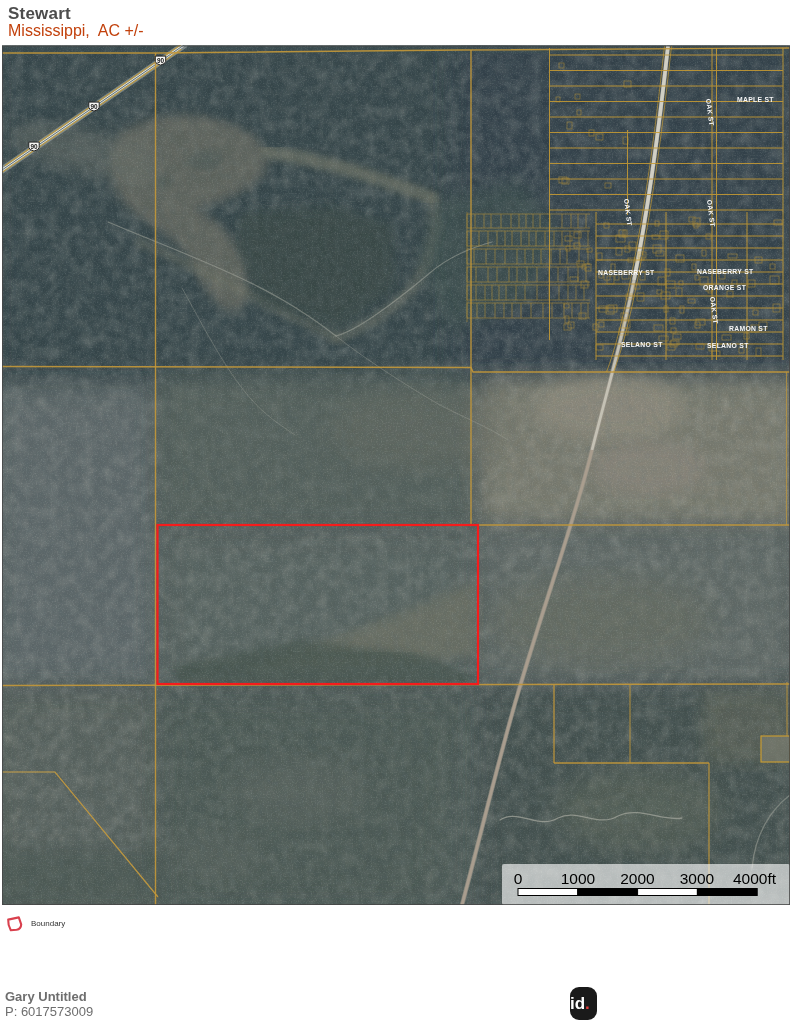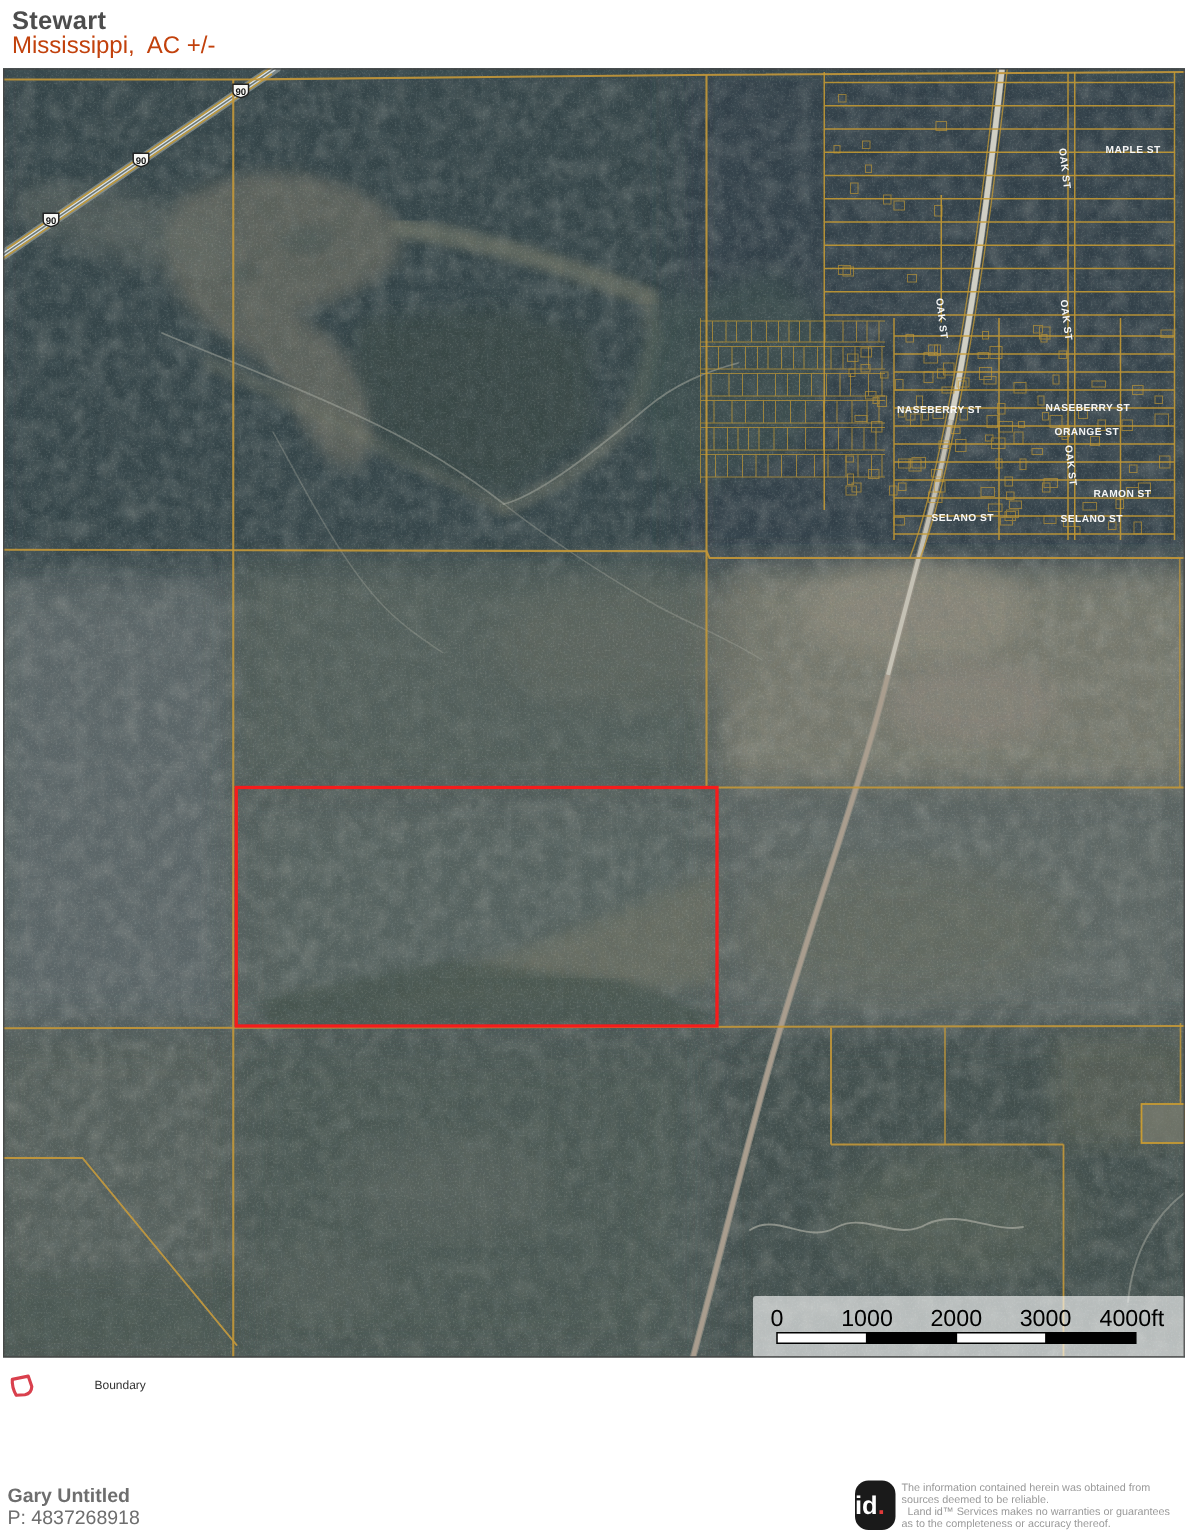--- a/index.html
+++ b/index.html
@@ -1,20 +1,20 @@
 <!DOCTYPE html>
 <html><head>
 <meta charset="utf-8">
 <style>
 html,body { margin:0; padding:0; background:#fff; }
 .page { position:relative; width:792px; height:1024px; background:#fff; overflow:hidden;
         font-family:"Liberation Sans", sans-serif; }
 .title { position:absolute; left:8px; top:3.5px; font-size:17px; font-weight:bold; color:#4d4d4d; letter-spacing:0.2px; }
 .subtitle { position:absolute; left:8px; top:22px; font-size:16px; color:#c2410c; }
-.legend-label { position:absolute; left:31px; top:918.5px; font-size:8px; color:#333;margin-left:32px; }
+.legend-label { position:absolute; left:31px; top:918.5px; font-size:8px; color:#333; }
 .footer-name { position:absolute; left:5px; top:989px; font-size:13px; font-weight:bold; color:#6e6e6e; }
 .footer-phone { position:absolute; left:5px; top:1004px; font-size:13px; color:#6e6e6e; }
 .footer-addr { position:absolute; left:116px; top:1044px; font-size:13px; color:#000000;margin-left:22px; }
 .logo { position:absolute; left:570px; top:987px; width:27px; height:33px; background:#1a1a1a; border-radius:9px;
         color:#fff; font-weight:bold; font-size:17px; text-align:left; line-height:33px; }
 .logo .dot { color:#e03a3a; }
 .disclaimer { position:absolute; left:601px; top:988px; font-size:7.2px; line-height:8.05px; color:#9a9a9a; white-space:nowrap; }
 </style>
 </head>
 <body>
@@ -521,20 +521,19 @@
 </svg>
 
 <svg style="position:absolute;left:6px;top:915px" width="18" height="18" viewBox="0 0 18 18">
 <path d="M2.2,4.6 L12.8,2.4 L15.2,9.4 Q15,14 10.6,14.8 L4.8,15.2 Q1.8,9.8 2.2,4.6 Z" fill="none" stroke="#d9404d" stroke-width="2.1" stroke-linejoin="round"></path>
 </svg>
 
 <div class="legend-label">Boundary</div>
 
 <div class="footer-name">Gary Untitled</div>
 
-<div class="footer-phone">P: 4837268918</div>
+<div class="footer-phone">P: 6017573009</div>
 
 <div class="footer-addr">PO Box 496</div>
 
 <div class="logo">id<span class="dot">.</span></div>
 
-<div class="disclaimer">The information contained herein was obtained from<br>sources deemed to be reliable.<br>&nbsp;&nbsp;Land id™ Services makes no warranties or guarantees<br>as to the completeness or accuracy thereof.</div>
 </div>
 
 </body></html>

